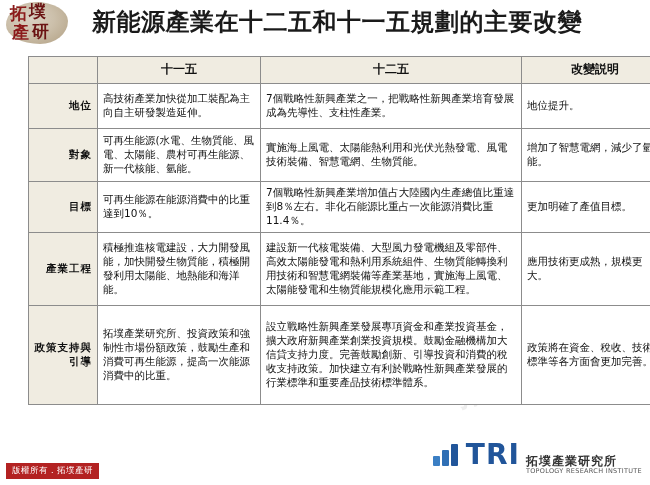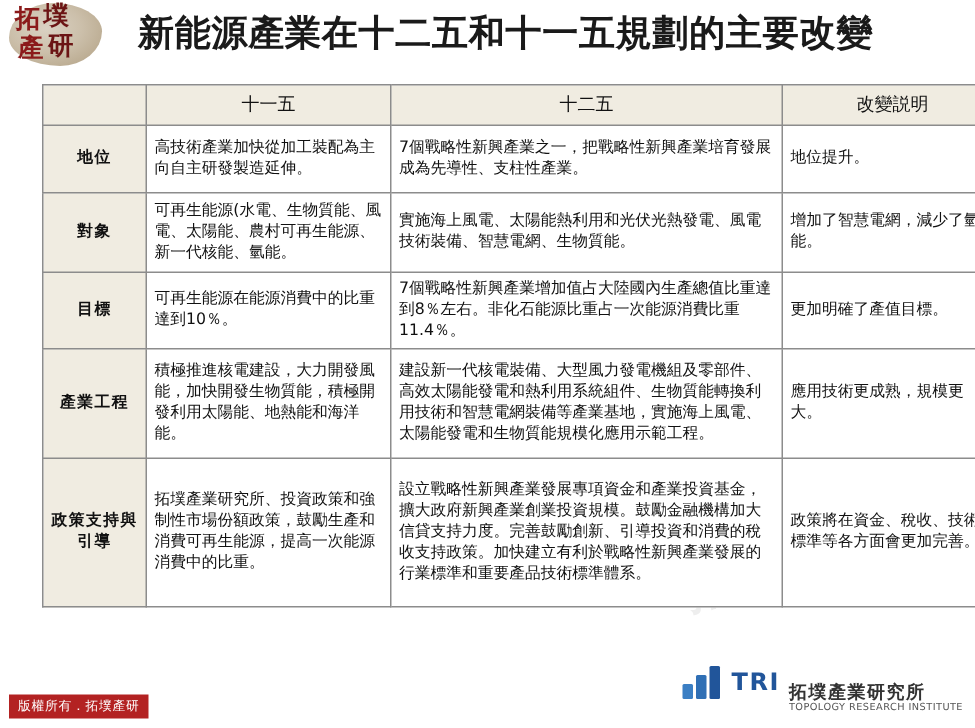--- a/index.html
+++ b/index.html
@@ -80,31 +80,31 @@
     border: 1px solid #8c8c8c;
     vertical-align: middle;
     padding: 3px 5px;
     font-size: 10.5px;
     line-height: 1.32;
     color: #111;
   }
   table.main th {
     background: #f0ece1;
     text-align: center;
-    font-weight: normal;
+    font-weight: bold;
     font-size: 12px;
     height: 20px;
   }
   th.c0 { width: 58px; }
   th.c1 { width: 152px; }
   th.c2 { width: 250px; }
   th.c3 { width: 136px; }
   td.rowhead {
     background: #f0ece1;
-    text-align: center;
+    text-align: right;
     font-weight: bold;
     font-size: 12.5px;
     letter-spacing: 1px;
   }
   td.body {
     text-align: left;
   }
   .r-status td { height: 38px; }
   .r-object td { height: 46px; }
   .r-goal td   { height: 44px; }
@@ -134,21 +134,21 @@
   .tri-mark .bar {
     width: 7px;
     background: #2f6fb5;
     margin-right: 2px;
     border-radius: 1px;
   }
   .tri-mark .b1 { height: 10px; background:#3b7fc4; }
   .tri-mark .b2 { height: 16px; background:#2f6fb5; }
   .tri-mark .b3 { height: 22px; background:#21559a; }
   .tri-text {
-    font-size: 16px;
+    font-size: 28px;
     font-weight: bold;
     color: #21559a;
     letter-spacing: 1px;
     margin-right: 6px;
   }
   .tri-names {
     line-height: 1.1;
   }
   .tri-cn {
     font-size: 12px;

